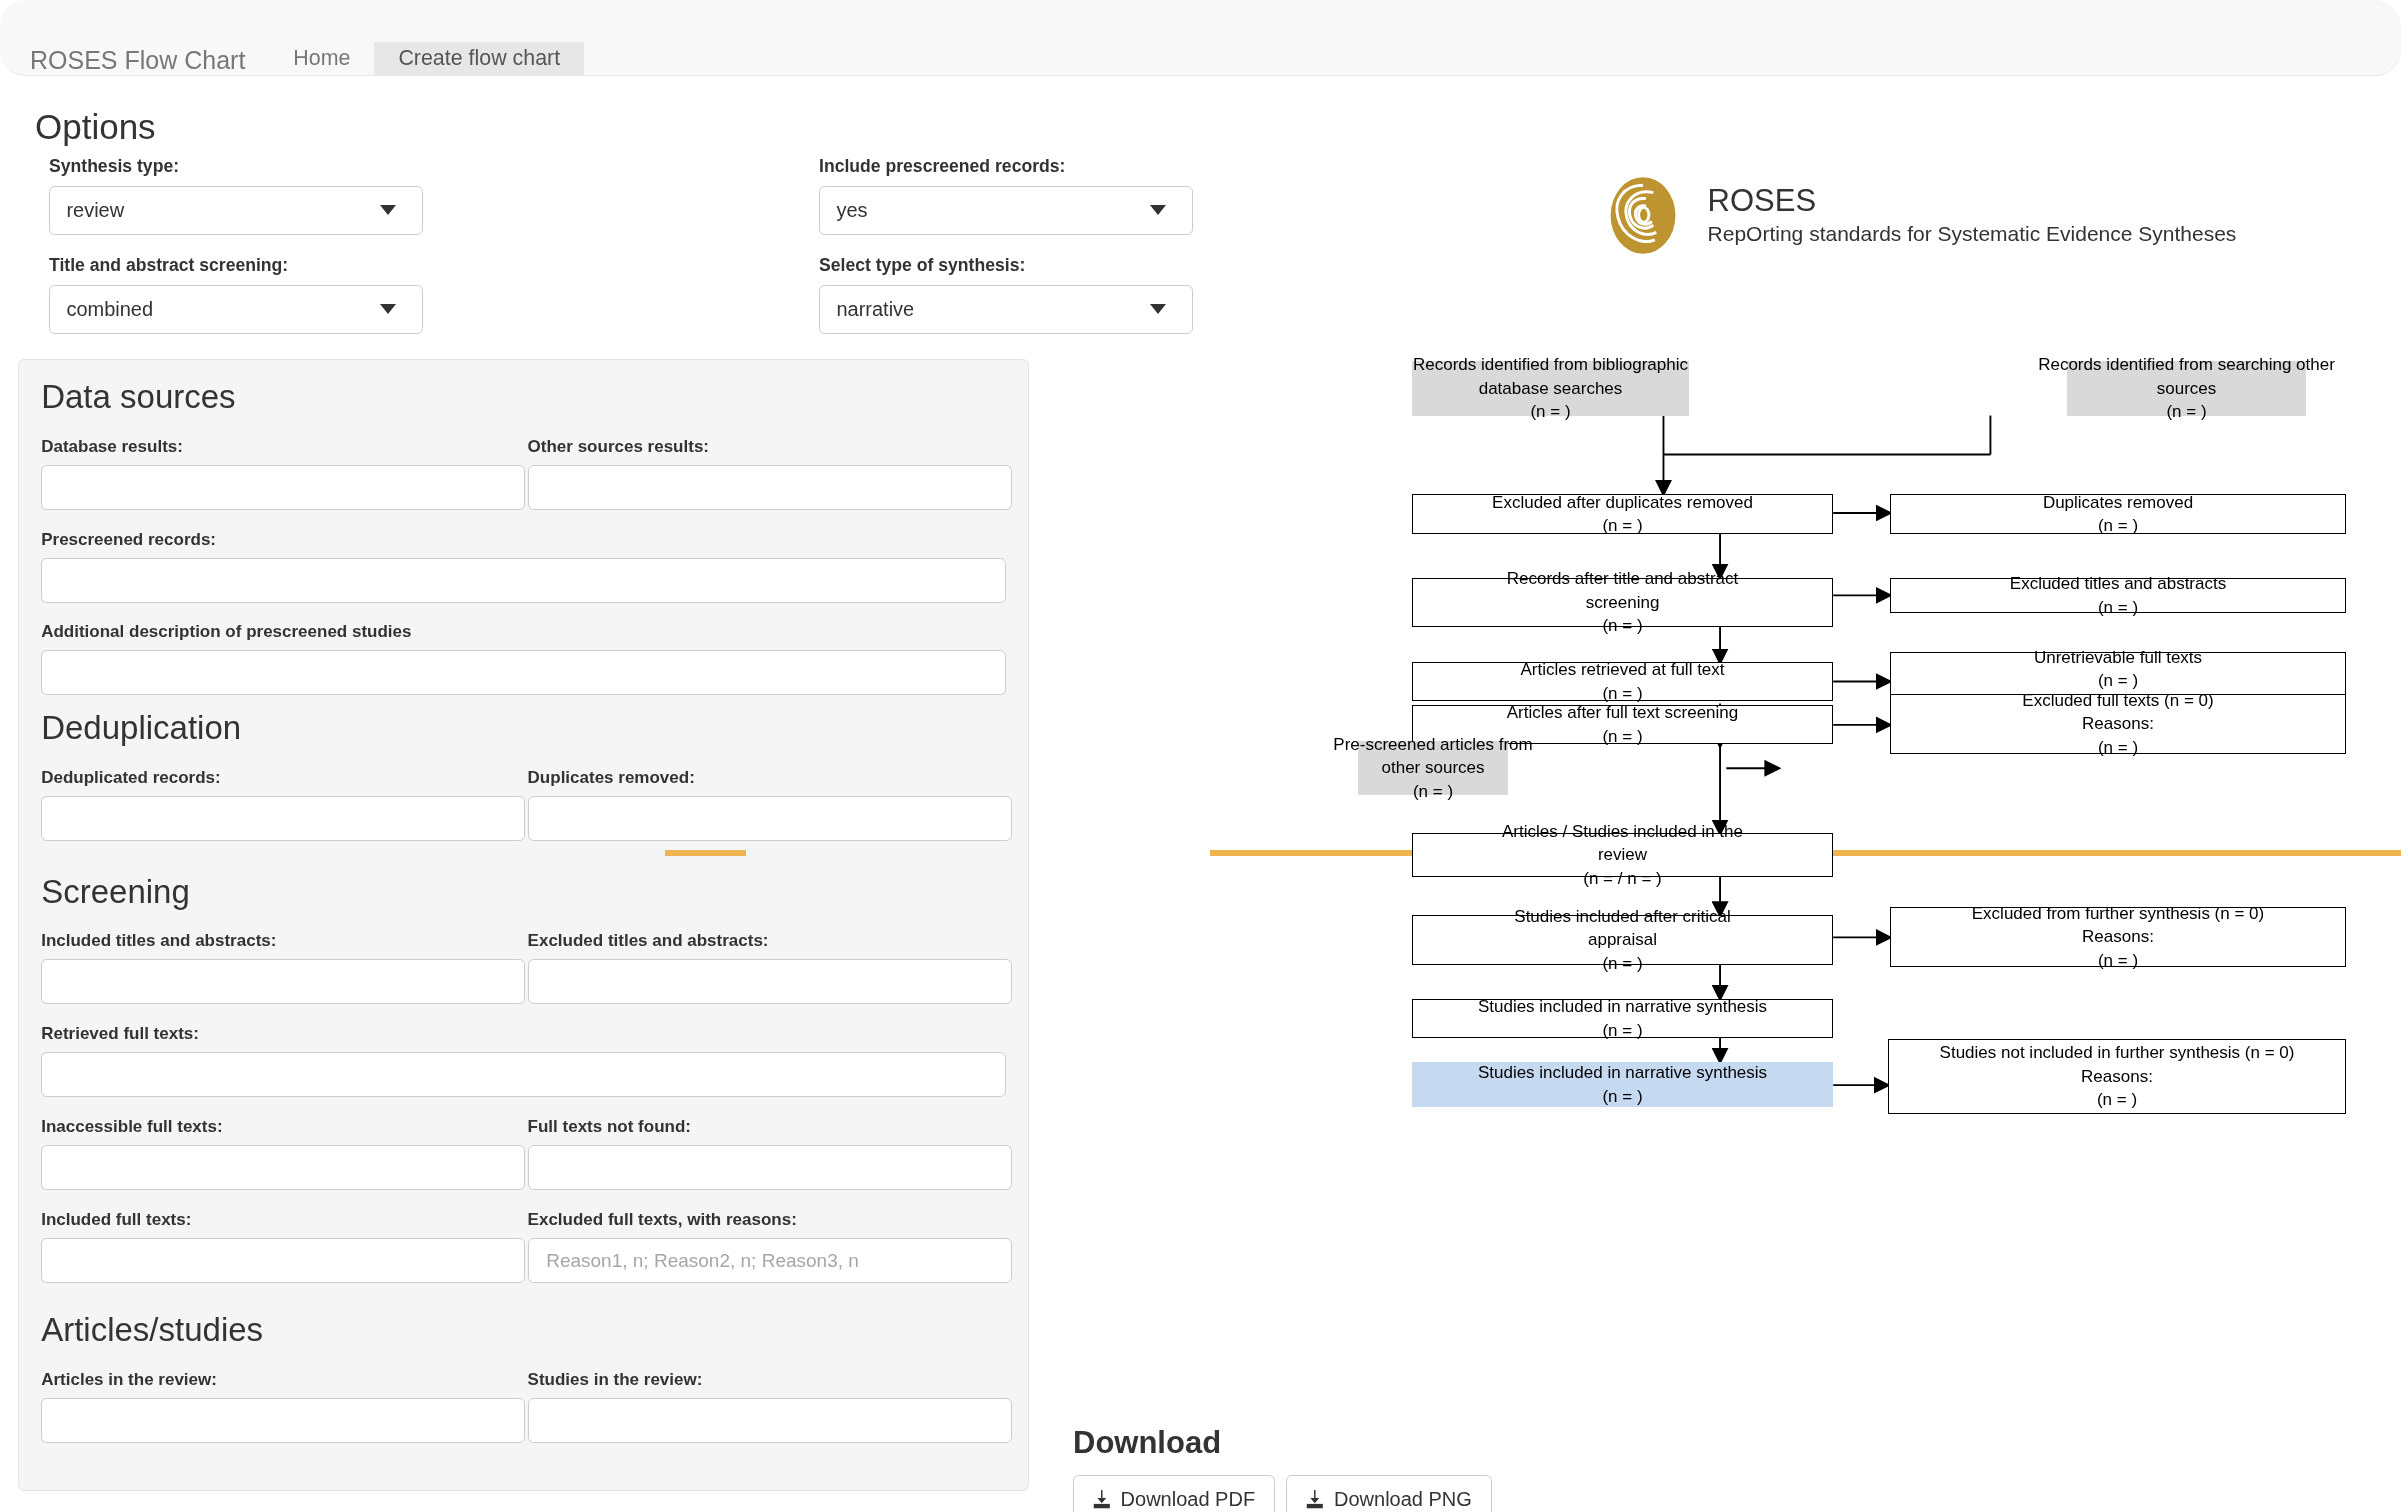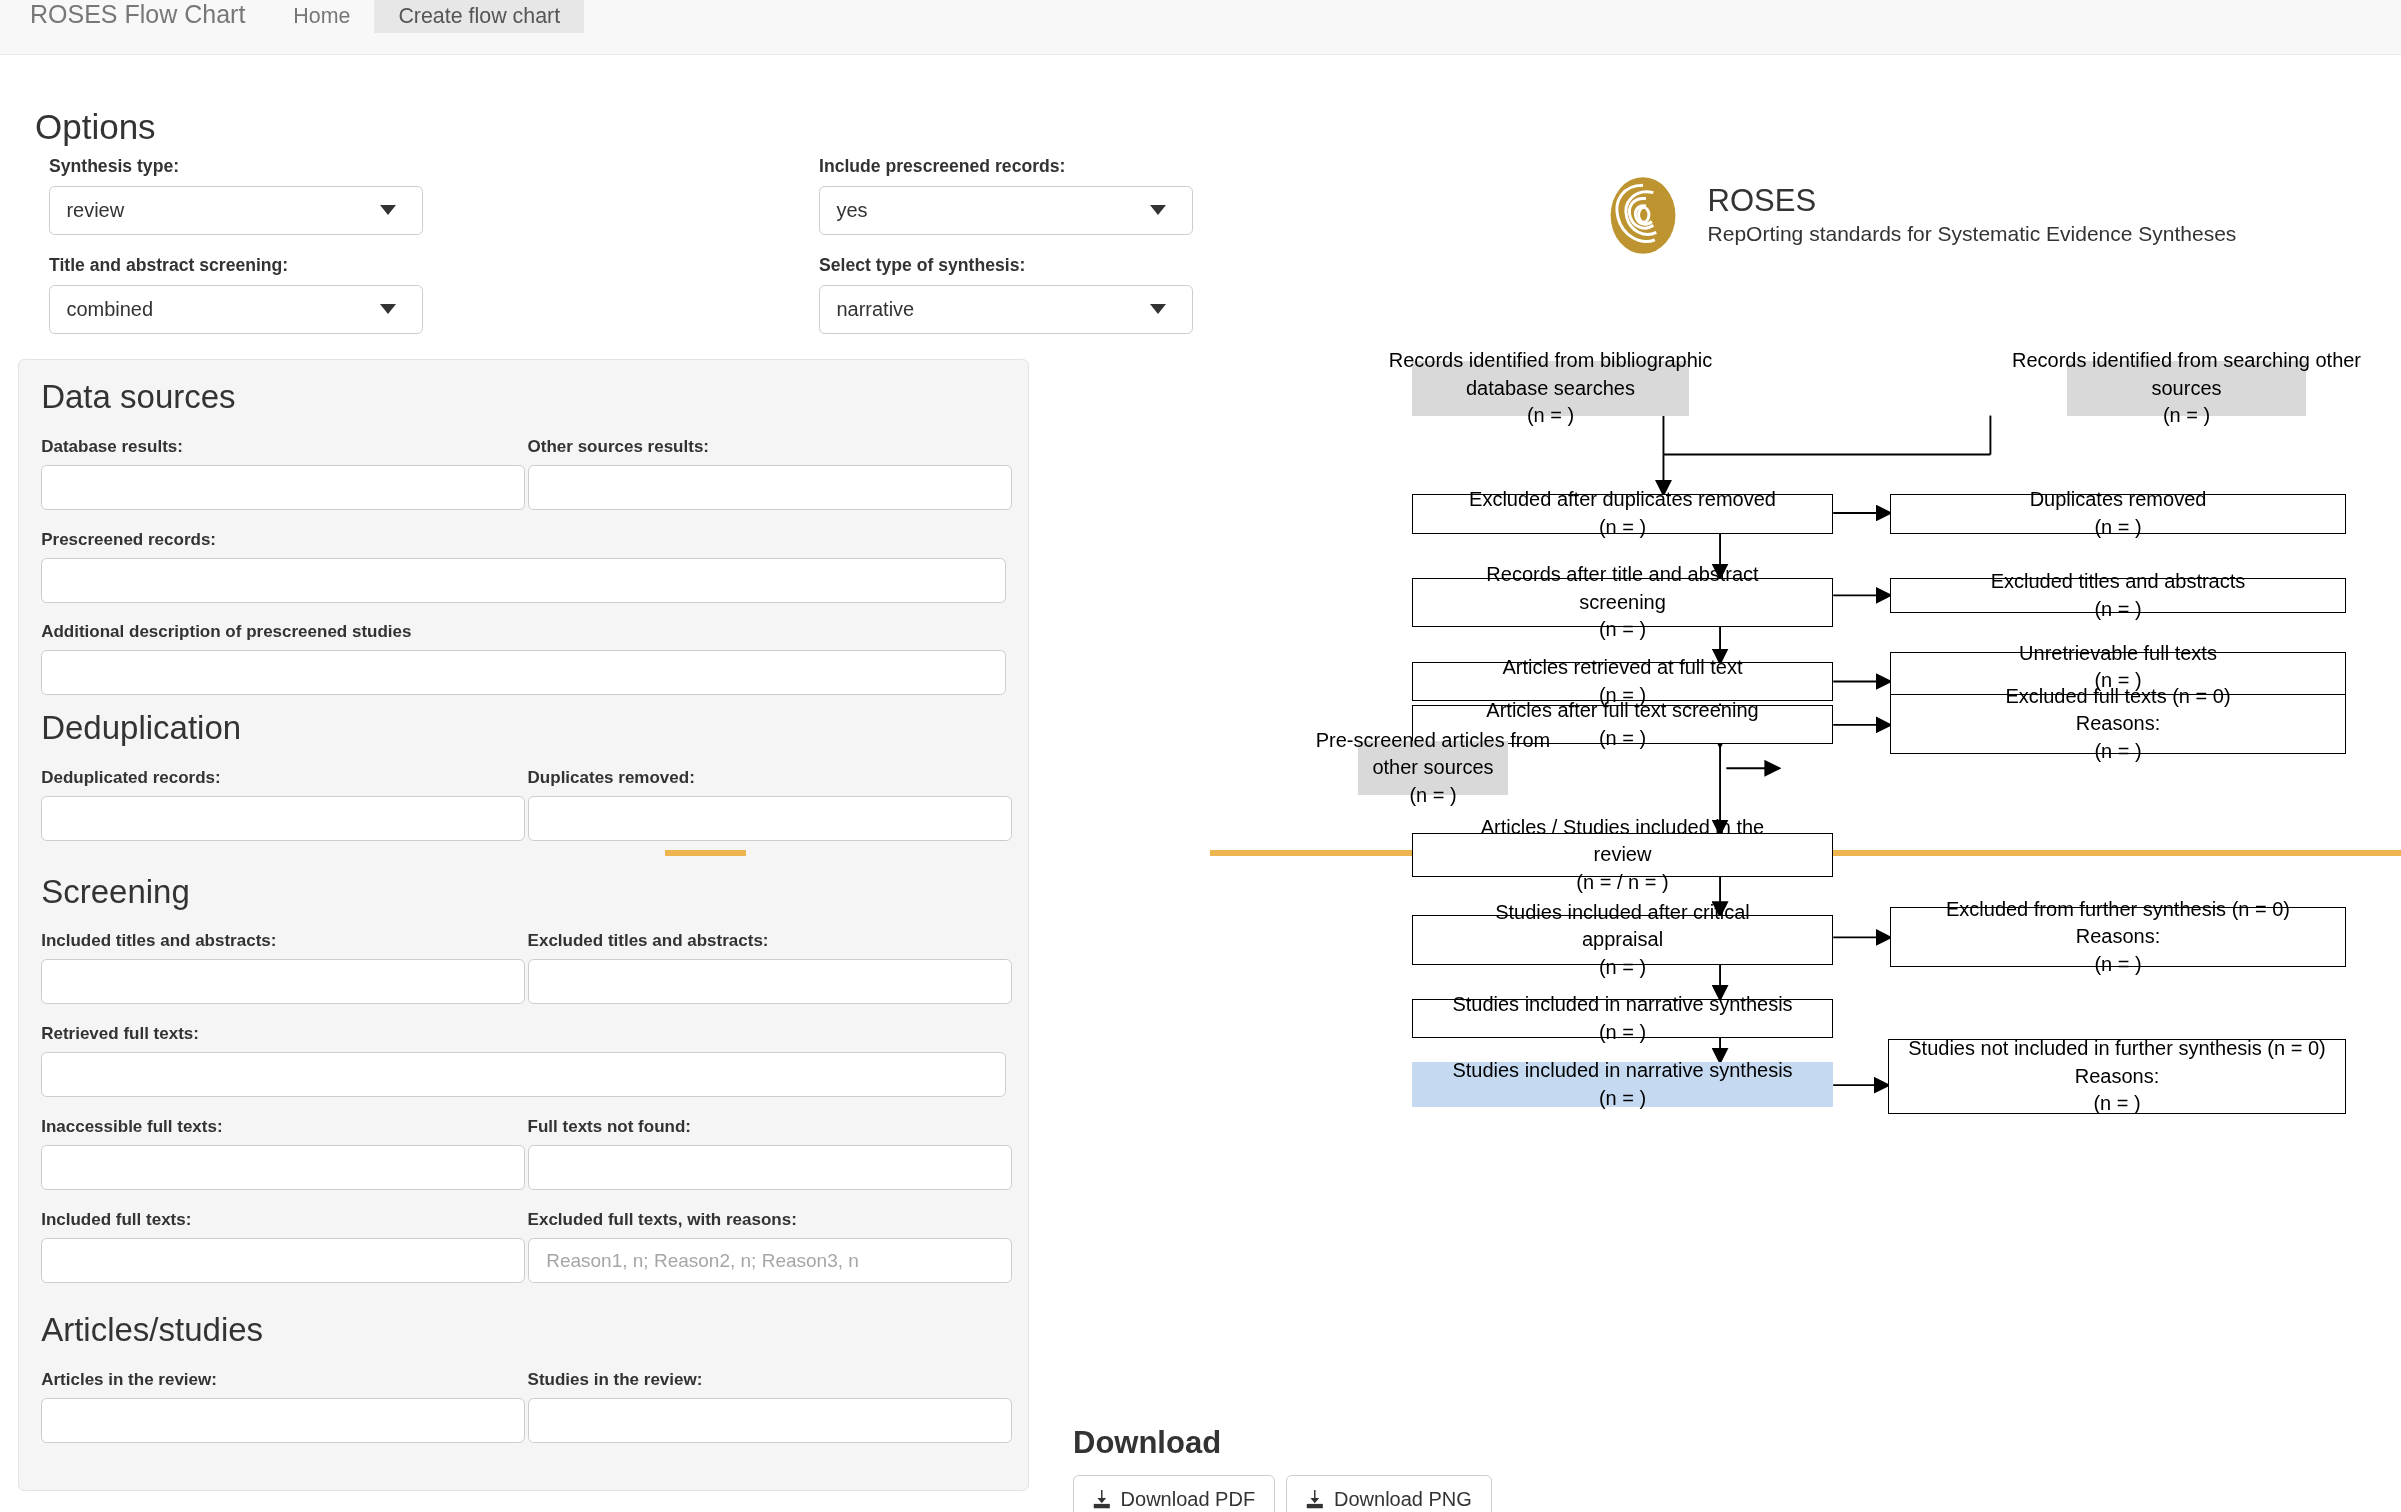--- a/index.html
+++ b/index.html
@@ -8,23 +8,23 @@
     width: 2401px; height: 1512px;
     background: #ffffff;
     font-family: "Liberation Sans", sans-serif;
     color: #2b2b2b;
     overflow: hidden;
     position: relative;
   }
 
   
   #navbar {
-    position: absolute; left:0; top:0; width:2401px; height:55px;
+    position: absolute; left:0; top:0; width:2401px; height:76px;
     background:#f8f8f8; border-bottom:0.6px solid #e7e7e7;
-    display:flex; align-items:flex-start;
+    display:flex; align-items:flex-end;border-radius:26px;
   }
   #brand {
     display:flex; align-items:center;
     padding: 0 24px 0 30px;
     font-size: 25px; color:#777777; letter-spacing:0px;
   }
   .navtab {
     display:flex; align-items:center; justify-content:center;
     padding: 4px 24px;
     font-size: 21.4px; color:#777777;
@@ -90,21 +90,21 @@
   #roses-sub { font-size:21px; color:#333333; line-height:1.18; margin-top:3.8px; }
 
   
   #flow { position:absolute; left:0; top:0; width:1338px; height:1359px; }
   .fbox {
     position:absolute;
     border:1.3px solid #000000;
     background:#ffffff;
     display:flex; flex-direction:column; align-items:center; justify-content:center;
     text-align:right;
-    font-size:20px; color:#000000; line-height:1.38;
+    font-size:17px; color:#000000; line-height:1.38;
     padding:13px 5px;
   }
   .fbox.grey { background:#d9d9d9; border:none; }
   .fbox.blue { background:#c5d9f1; border:none; }
   .fbox .ln { display:block; white-space:nowrap; }
   .fbox .sp { display:block; height:14px; }
   .orange-line { position:absolute; height:5.7px; background:#eeb44f; }
 
   
   #download-sec { position:absolute; left:1063px; top:1409px; width:1338px; }

